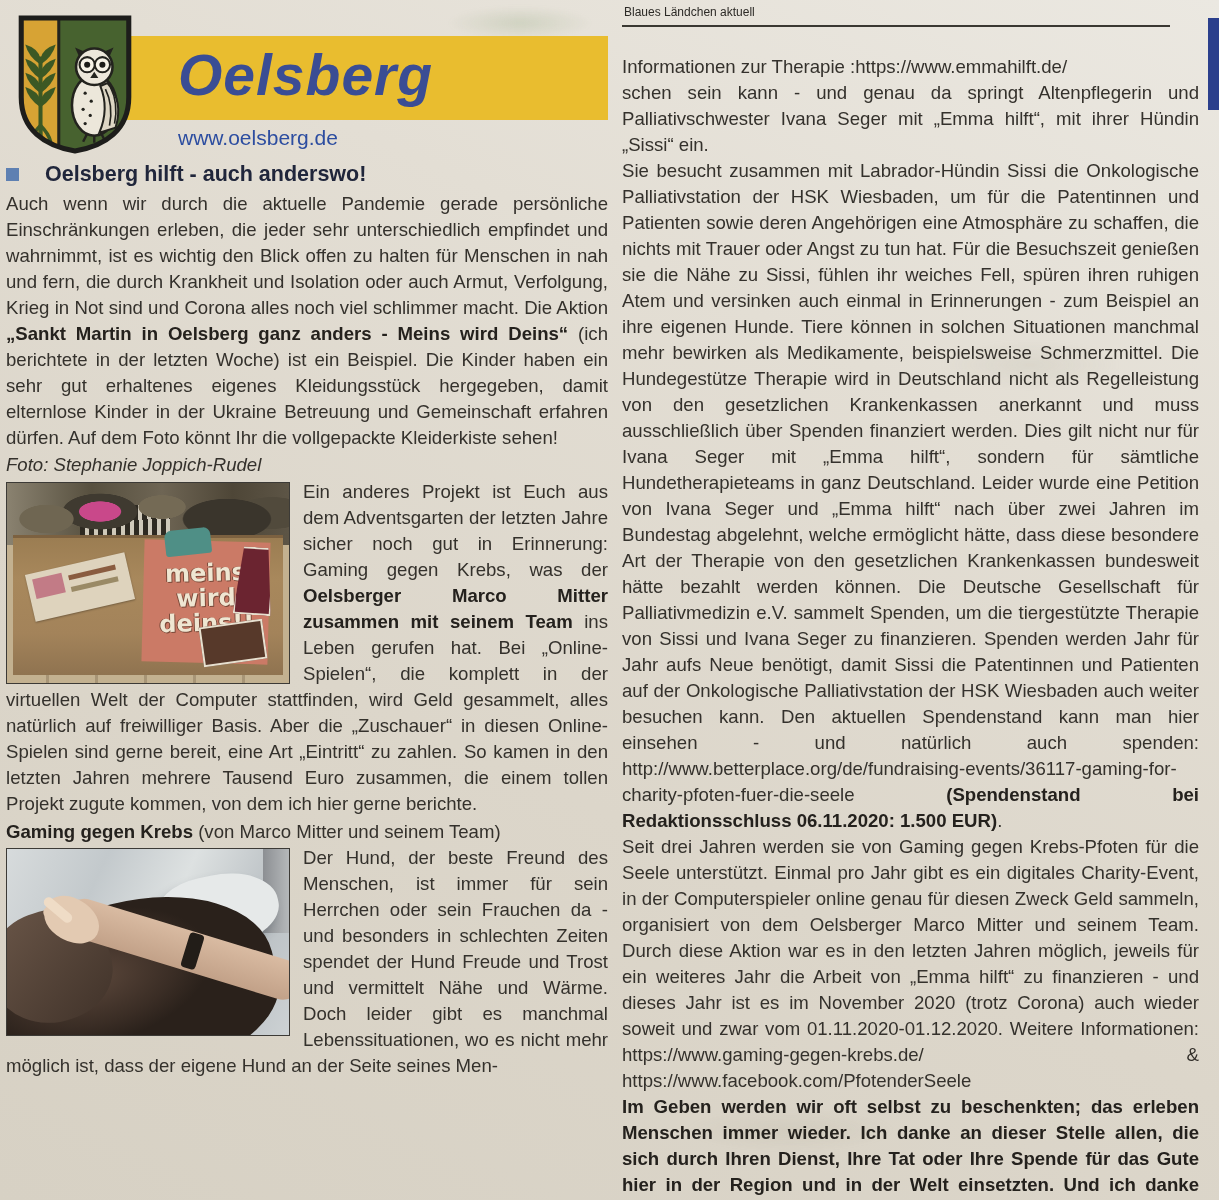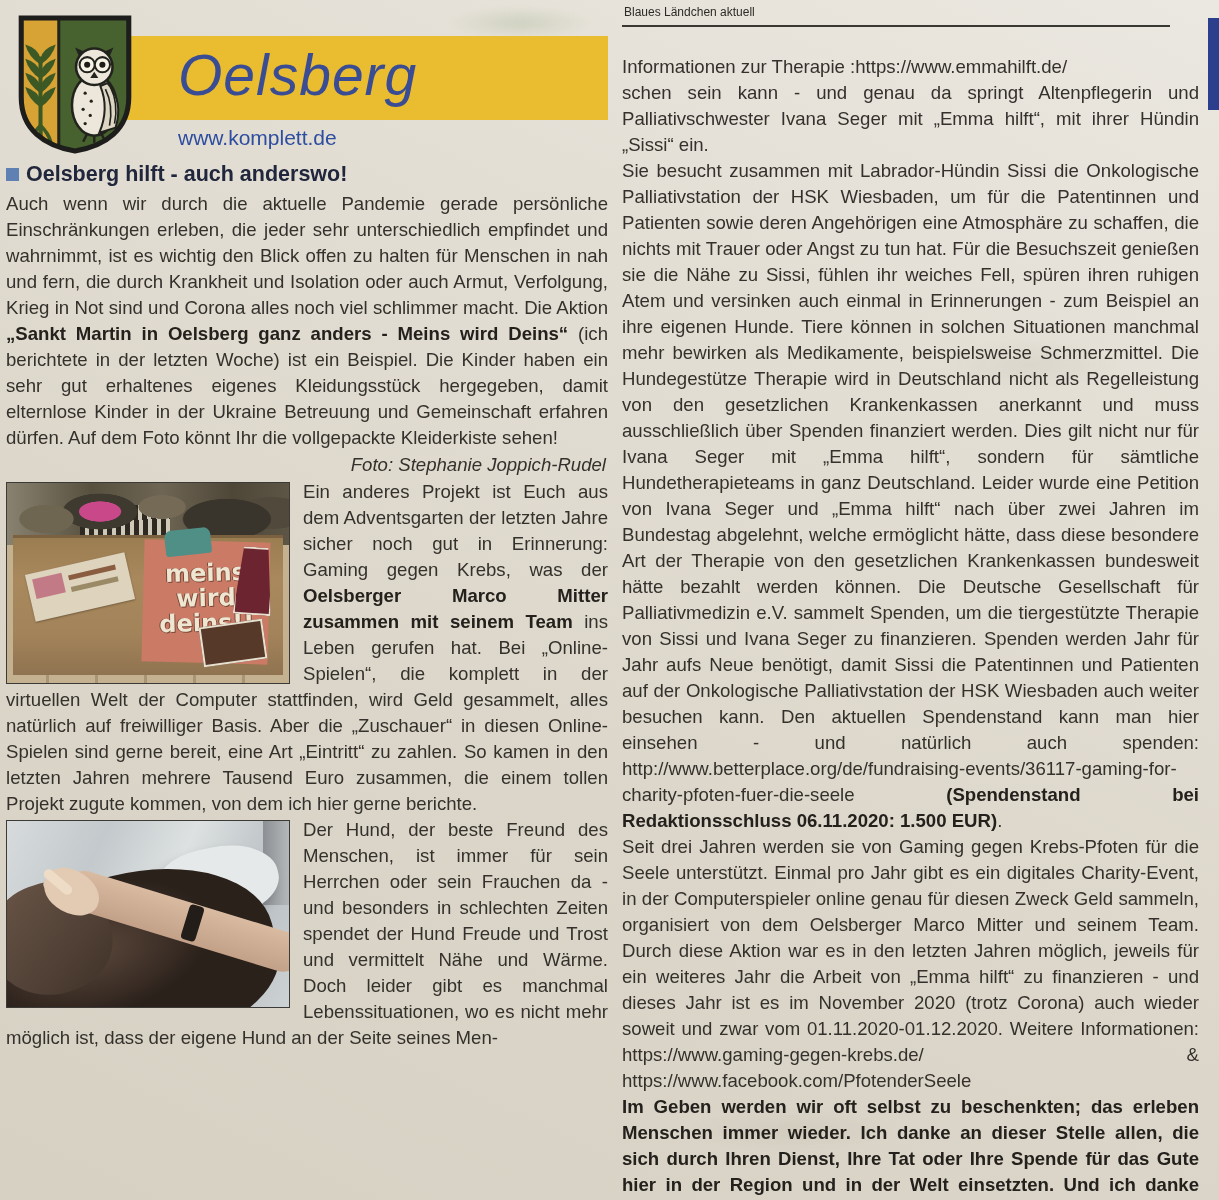--- a/index.html
+++ b/index.html
@@ -20,28 +20,28 @@
 
   .col-left{position:absolute;left:6px;top:10px;width:602px;}
   .col-right{position:absolute;left:622px;top:2px;width:577px;}
 
   .body{font-size:18.6px;line-height:26px;text-align:justify;margin:0;color:#34312c;}
   .body b{color:#24211d;margin-top:32px;}
 
   
   .masthead{position:relative;height:148px;}
   .banner{position:absolute;left:44px;top:26px;width:558px;height:84px;background:#e9bd2f;}
-  .site-title{position:absolute;left:128px;top:6px;font-size:57px;font-weight:normal;font-style:italic;color:#3a4d94;letter-spacing:1px;}
+  .site-title{position:absolute;left:128px;top:6px;font-size:57px;font-weight:bold;font-style:italic;color:#3a4d94;letter-spacing:1px;}
   .crest{position:absolute;left:10px;top:4px;width:118px;height:140px;}
   .website{position:absolute;left:172px;top:116px;font-size:21px;color:#2c4da0;}
 
-  .headline{display:flex;align-items:center;gap:7px;font-size:21.5px;font-weight:bold;color:#20263b;margin:4px 0 4px 0;}
+  .headline{display:flex;align-items:center;gap:26px;font-size:21.5px;font-weight:bold;color:#20263b;margin:4px 0 4px 0;}
   .bullet{width:13px;height:13px;background:#5e80b2;flex:0 0 auto;}
 
-  .caption{font-size:18.6px;font-style:italic;text-align:right;line-height:25px;margin:1px 2px 2px 0;color:#34312c;}
+  .caption{font-size:18.6px;font-style:italic;line-height:25px;margin:1px 2px 2px 0;color:#34312c;}
 
   .flow::after{content:"";display:block;clear:both;}
   .photo{float:left;width:282px;margin:3px 13px 2px 0;border:1px solid #3c3a36;position:relative;overflow:hidden;background:#b9a888;}
   .photo1{height:200px;}
   .photo2{height:186px;}
   .photo div{position:absolute;}
 
   .lead{margin:2px 0 0;font-size:18.6px;line-height:26px;clear:both;}
   .lead b{color:#24211d;}
 
@@ -137,21 +137,21 @@
           <path d="M88,74 q8,16 4,36 M93,72 q8,16 4,36" stroke="#23231e" stroke-width="1.6" fill="none"></path>
           <circle cx="68" cy="78" r="1.6" fill="#23231e"></circle>
             <circle cx="74" cy="86" r="1.6" fill="#23231e"></circle>
           <circle cx="66" cy="94" r="1.6" fill="#23231e"></circle>
             <circle cx="73" cy="100" r="1.6" fill="#23231e"></circle>
           <circle cx="68" cy="108" r="1.6" fill="#23231e"></circle>
           <path d="M70,118 l-4,8 M77,119 l0,8 M84,118 l4,8" stroke="#23231e" stroke-width="2.4" fill="none"></path>
         </g>
         <path d="M5,4 H111 V82 C111,114 88,130 58,135 C28,130 5,114 5,82 Z" fill="none" stroke="#1d1d1b" stroke-width="5"></path>
       </svg>
-      <div class="website">www.komplett.de</div>
+      <div class="website">www.oelsberg.de</div>
     </div>
 
     <div class="headline">
       <span class="bullet"></span>
       <span>Oelsberg hilft - auch anderswo!</span>
     </div>
 
     <p class="body"><span>Auch wenn wir durch die aktuelle Pandemie gerade persönliche Einschränkungen erleben, die jeder sehr unterschiedlich empfindet und wahrnimmt, ist es wichtig den Blick offen zu halten für Menschen in nah und fern, die durch Krankheit und Isolation oder auch Armut, Verfolgung, Krieg in Not sind und Corona alles noch viel schlimmer macht. Die Aktion </span><b>„Sankt Martin in Oelsberg ganz anders - Meins wird Deins“</b><span> (ich berichtete in der letzten Woche) ist ein Beispiel. Die Kinder haben ein sehr gut erhaltenes eigenes Kleidungsstück hergegeben, damit elternlose Kinder in der Ukraine Betreuung und Gemeinschaft erfahren dürfen. Auf dem Foto könnt Ihr die vollgepackte Kleiderkiste sehen!</span></p>
 
     <div class="caption">Foto: Stephanie Joppich-Rudel</div>
@@ -171,20 +171,21 @@
 wird
 deins!!</span>
         </div>
         <div class="ph1-shirt"></div>
         <div class="ph1-dress"></div>
         <div class="ph1-tshirt"></div>
       </figure>
       <p class="body"><span>Ein anderes Projekt ist Euch aus dem Adventsgarten der letzten Jahre sicher noch gut in Erinnerung: Gaming gegen Krebs, was der </span><b>Oelsberger Marco Mitter zusammen mit seinem Team</b><span> ins Leben gerufen hat. Bei „Online-Spielen“, die komplett in der virtuellen Welt der Computer stattfinden, wird Geld gesammelt, alles natürlich auf freiwilliger Basis. Aber die „Zuschauer“ in diesen Online-Spielen sind gerne bereit, eine Art „Eintritt“ zu zahlen. So kamen in den letzten Jahren mehrere Tausend Euro zusammen, die einem tollen Projekt zugute kommen, von dem ich hier gerne berichte.</span></p>
     </div>
 
+    <p class="lead"><b>Gaming gegen Krebs</b><span> (von Marco Mitter und seinem Team)</span></p>
 
 
     <div class="flow">
       <figure class="photo photo2">
         <div class="ph2-bed"></div>
         <div class="ph2-window"></div>
         <div class="ph2-pillow"></div>
         <div class="ph2-dog"></div>
         <div class="ph2-dog-head"></div>
         <div class="ph2-arm"></div>

